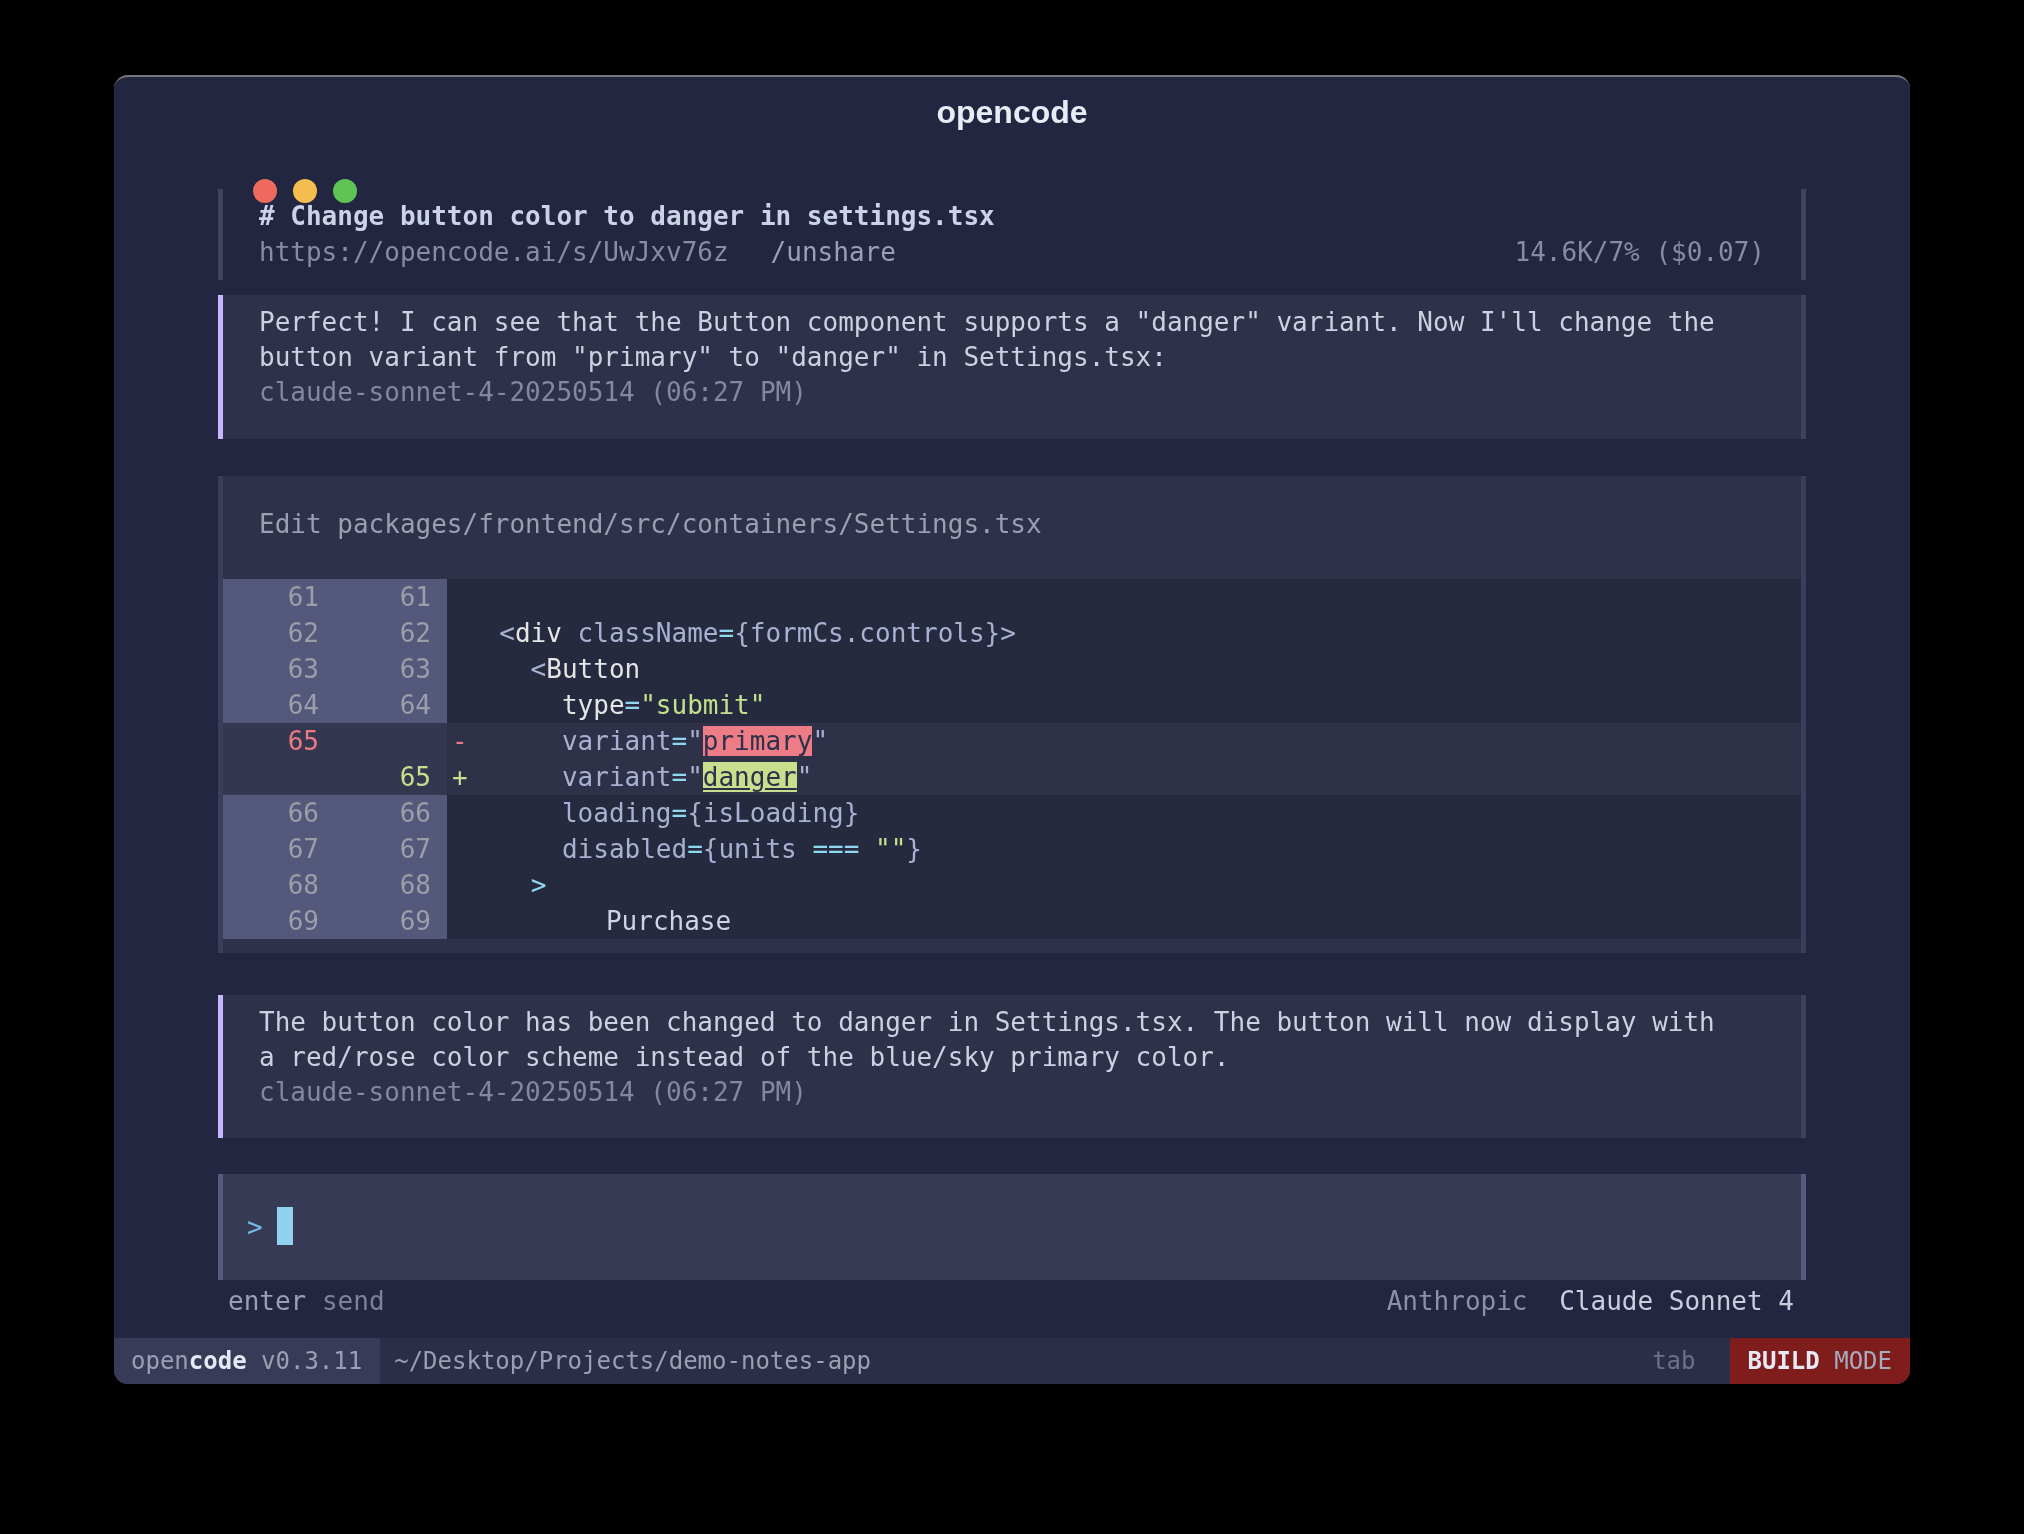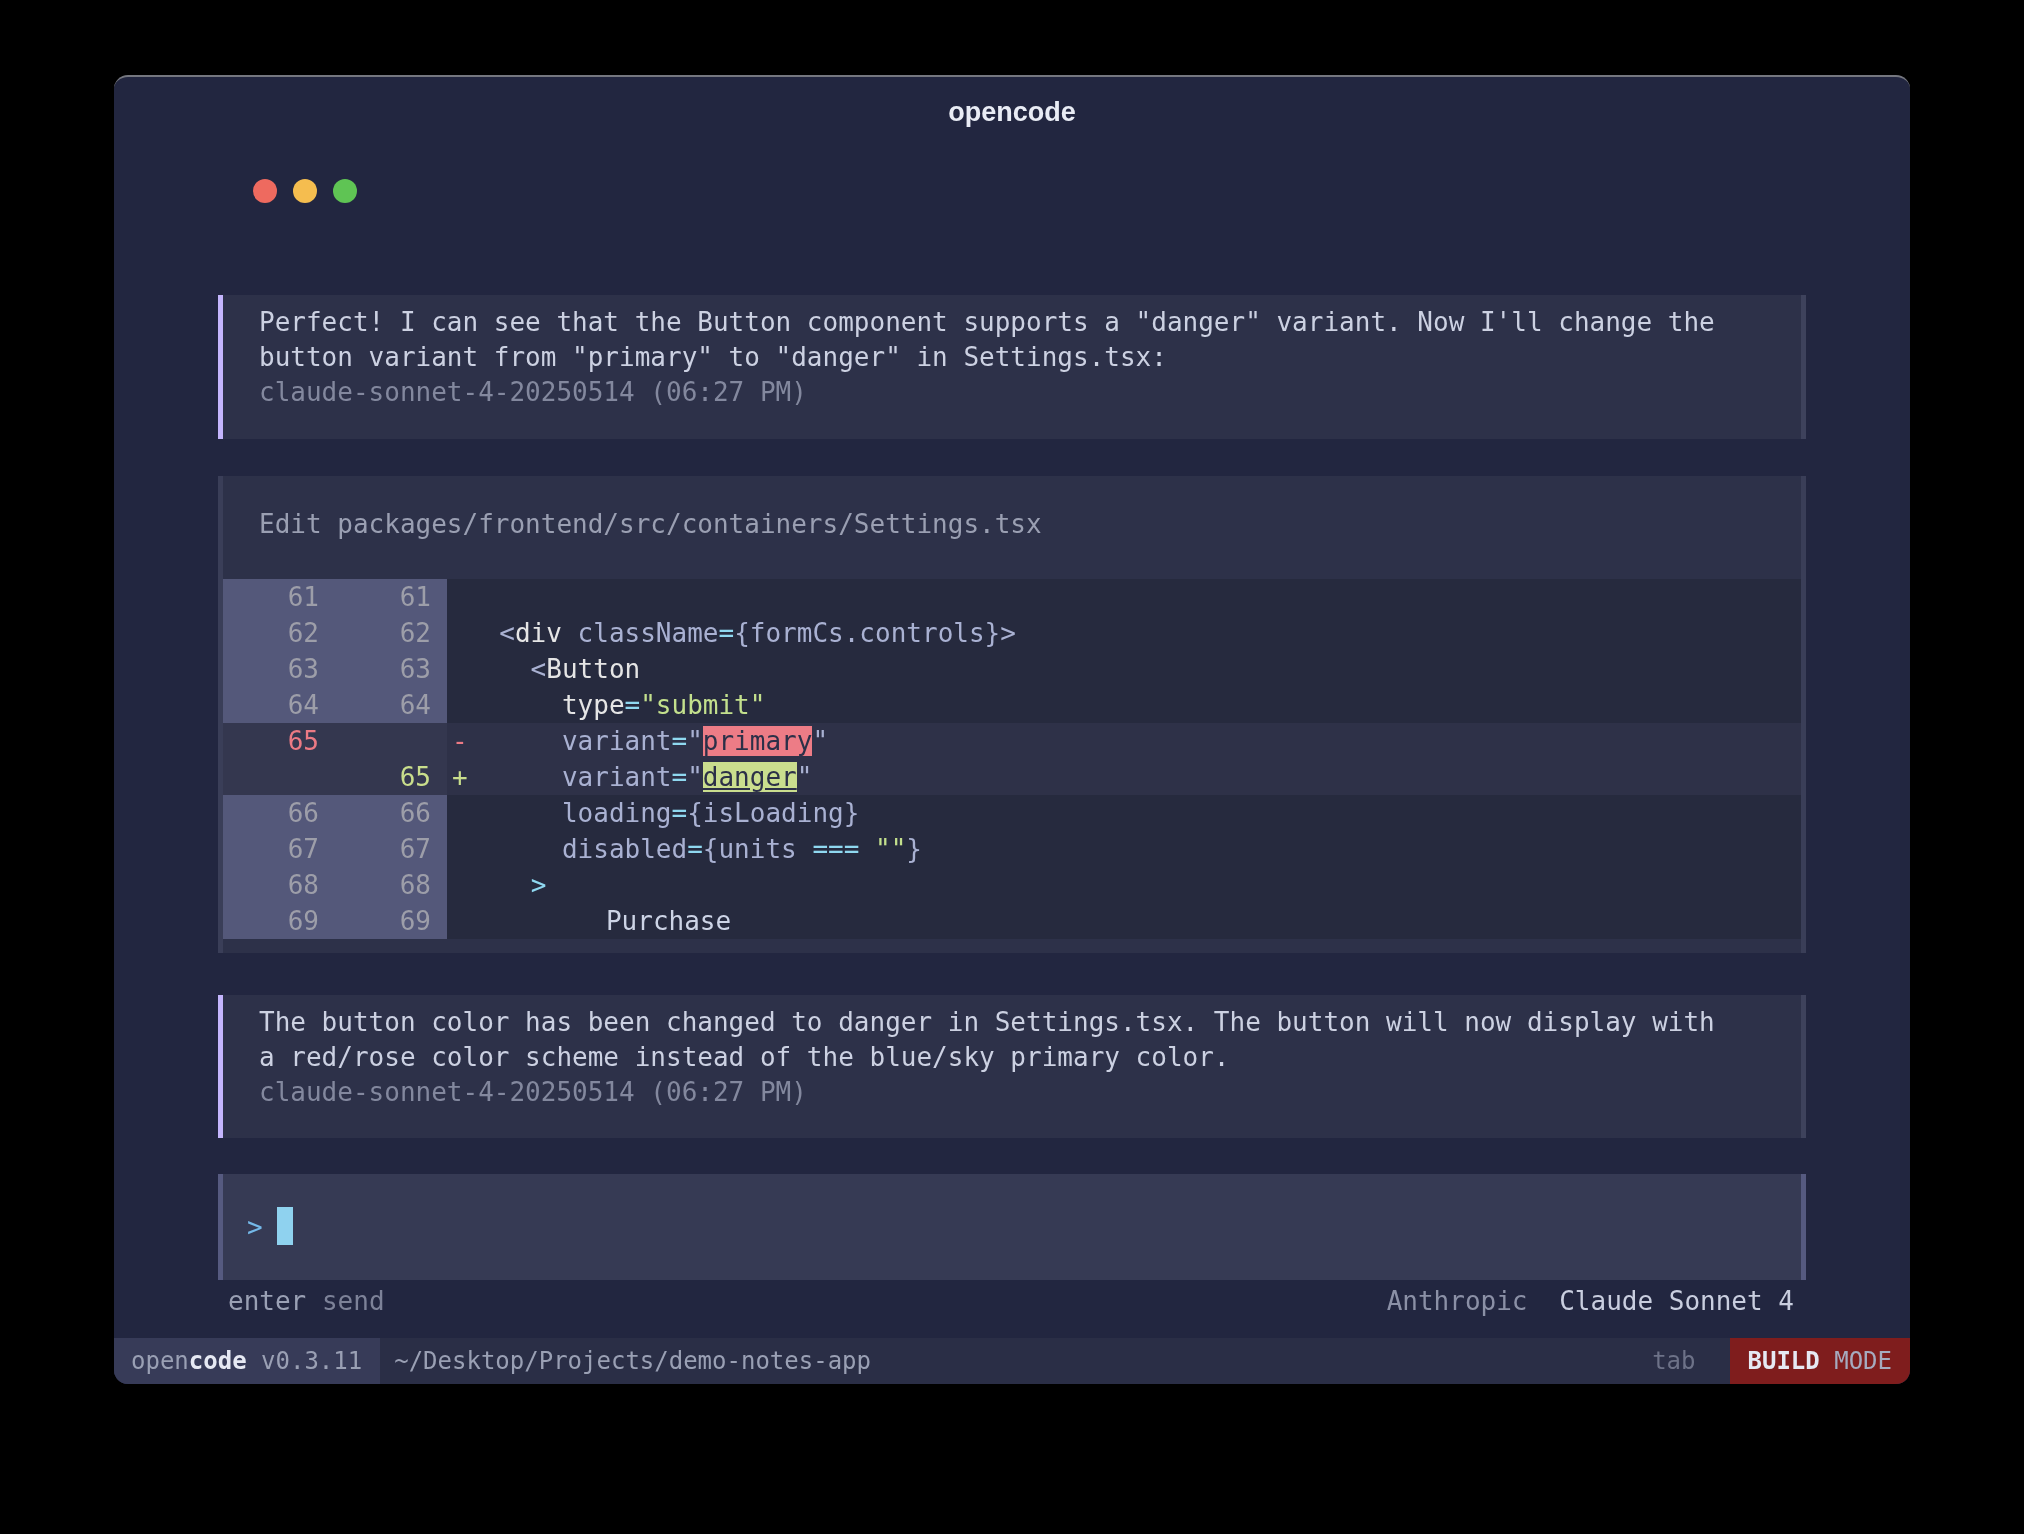--- a/index.html
+++ b/index.html
@@ -13,21 +13,21 @@
     font-family:"DejaVu Sans Mono","Liberation Mono",monospace;
     font-size:26px;color:#ccd2e2;
   }
 
   
   .titlebar{position:absolute;top:0;left:0;right:0;height:70px;display:flex;align-items:center;justify-content:center;}
   .tl{position:absolute;top:102px;width:24px;height:24px;border-radius:50%;}
   .tl.red{left:139px;background:#ee6a5f;}
   .tl.yellow{left:179px;background:#f5bd4f;}
   .tl.green{left:219px;background:#5fc454;}
-  .win-title{font-family:"Liberation Sans","DejaVu Sans",sans-serif;font-weight:bold;font-size:27px;color:#e9ecf5;}
+  .win-title{font-family:"Liberation Sans","DejaVu Sans",sans-serif;font-weight:bold;font-size:32px;color:#e9ecf5;}
 
   
   .block{position:absolute;left:104px;width:1588px;}
 
   .header-block{
     top:112px;height:91px;border-left:5px solid #40445e;border-right:5px solid #40445e;
     padding:9px 36px 0 36px;line-height:36px;
   }
   .header-title{font-weight:bold;color:#ccd3e6;white-space:pre;}
   .header-sub{display:flex;justify-content:space-between;color:#878ca2;}
@@ -105,20 +105,29 @@
 
 <div class="window">
 
   <div class="titlebar">
     <div class="tl red"></div>
     <div class="tl yellow"></div>
     <div class="tl green"></div>
     <div class="win-title">opencode</div>
   </div>
 
+  <div class="block header-block mono">
+    <div class="header-title"># Change button color to danger in settings.tsx</div>
+    <div class="header-sub">
+      <span>
+        <span class="share-url">https://opencode.ai/s/UwJxv76z</span><span class="unshare">/unshare</span>
+      </span>
+      <span class="tokens">14.6K/7% ($0.07)</span>
+    </div>
+  </div>
 
   <div class="block msg msg1">
     <div class="line">Perfect! I can see that the Button component supports a "danger" variant. Now I'll change the</div>
     <div class="line">button variant from "primary" to "danger" in Settings.tsx:</div>
     <div class="meta">claude-sonnet-4-20250514 (06:27 PM)</div>
   </div>
 
   <div class="block edit-block">
     <div class="edit-title">Edit packages/frontend/src/containers/Settings.tsx</div>
     <div class="diff" id="diff-body">

